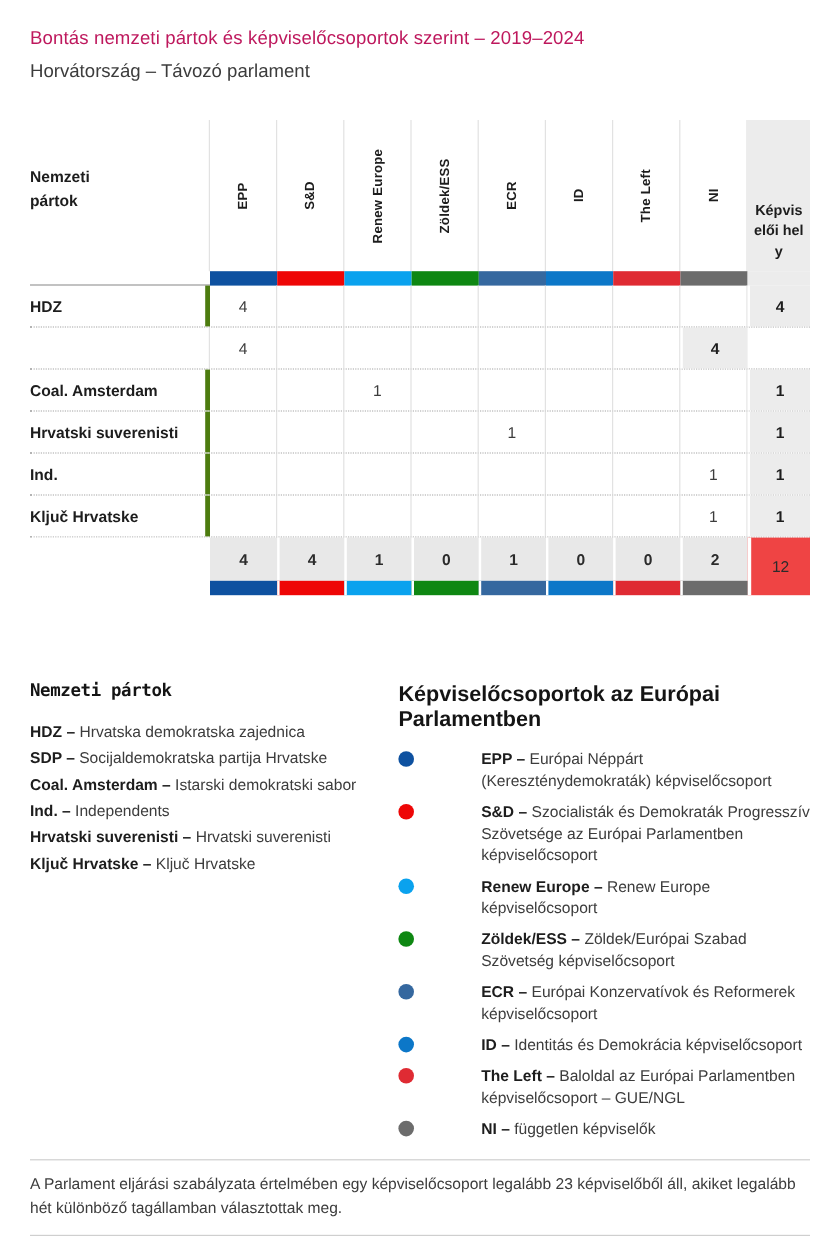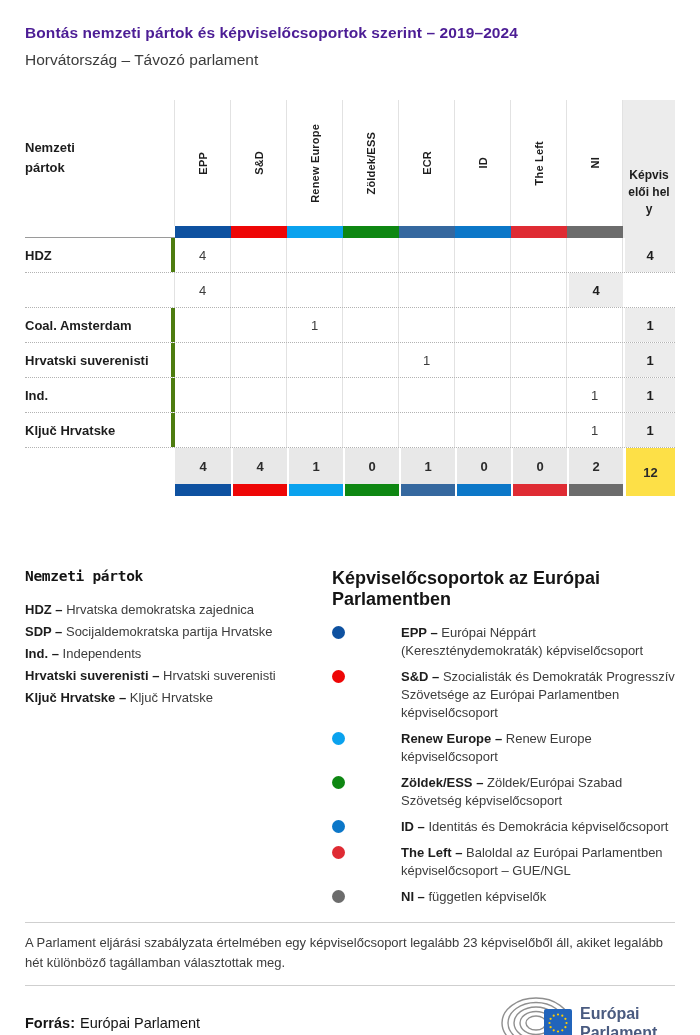--- a/index.html
+++ b/index.html
@@ -5,21 +5,21 @@
   * { margin:0; padding:0; box-sizing:border-box; }
   html,body { background:#fff; }
   body {
     width:700px; height:1035px; overflow:hidden;
     font-family:"Liberation Sans", sans-serif;
     color:#1d1d1d;
   }
   .page { padding:24px 25px 0; }
 
   
-  .title { font-size:15.5px; font-weight:bold; color:#4c1d95; letter-spacing:.1px; }
+  .title { font-size:15.5px; font-weight:normal; color:#be185d; letter-spacing:.1px; }
   .subtitle { font-size:15.5px; font-weight:normal; color:#3c3c3c; margin-top:9px; }
 
   
   .tbl { margin-top:31px; width:650px; }
   .grid-row {
     display:grid;
     grid-template-columns:150px repeat(8,56px) 52px;
   }
   .hdr-row { height:126px; }
   .hdr-cell {
@@ -74,22 +74,22 @@
   .tot-val {
     grid-row:1;
     display:flex; align-items:center; justify-content:center;
     background:#e8e8e8; border-left:2px solid #fff;
     font-size:13px; font-weight:bold; color:#2b2b2b;
   }
   .tot-bar { grid-row:2; border-left:2px solid #fff; }
   .tot-seat {
     grid-row:1 / span 2; grid-column:10;
     display:flex; align-items:center; justify-content:center;
-    background:#fde047; border-left:3px solid #fff;
-    font-size:13px; font-weight:bold; color:#2b2b2b;
+    background:#ef4444; border-left:3px solid #fff;
+    font-size:13px; font-weight:normal; color:#2b2b2b;
   }
   .tot-val.first, .tot-bar.first { border-left:none; }
 
   
   .legends { display:flex; margin-top:72px; }
   .legend-parties { width:351px; }
   .legend-parties h3 {
     font-family:"DejaVu Sans Mono", monospace;
     font-size:14.5px; font-weight:bold; color:#141414; letter-spacing:-.3px;
   }
@@ -266,20 +266,21 @@
     </div>
   </div>
 
   <div class="legends">
 
     <div class="legend-parties">
       <h3>Nemzeti pártok</h3>
       <ul>
         <li><span class="b">HDZ –</span> <span>Hrvatska demokratska zajednica</span></li>
         <li><span class="b">SDP –</span> <span>Socijaldemokratska partija Hrvatske</span></li>
+        <li><span class="b">Coal. Amsterdam –</span> <span>Istarski demokratski sabor</span></li>
         <li><span class="b">Ind. –</span> <span>Independents</span></li>
         <li><span class="b">Hrvatski suverenisti –</span> <span>Hrvatski suverenisti</span></li>
         <li><span class="b">Ključ Hrvatske –</span> <span>Ključ Hrvatske</span></li>
       </ul>
     </div>
 
     <div class="legend-groups">
       <h3>Képviselőcsoportok az Európai Parlamentben</h3>
       <ul>
         <li>
@@ -290,20 +291,24 @@
           <span class="dot" style="background-color: rgb(238, 6, 6);"></span>
           <span class="txt"><span class="b">S&amp;D –</span> <span>Szocialisták és Demokraták Progresszív Szövetsége az Európai Parlamentben képviselőcsoport</span></span>
         </li>
         <li>
           <span class="dot" style="background-color: rgb(10, 162, 238);"></span>
           <span class="txt"><span class="b">Renew Europe –</span> <span>Renew Europe képviselőcsoport</span></span>
         </li>
         <li>
           <span class="dot" style="background-color: rgb(14, 135, 18);"></span>
           <span class="txt"><span class="b">Zöldek/ESS –</span> <span>Zöldek/Európai Szabad Szövetség képviselőcsoport</span></span>
+        </li>
+        <li>
+          <span class="dot" style="background-color: rgb(53, 104, 159);"></span>
+          <span class="txt"><span class="b">ECR –</span> <span>Európai Konzervatívok és Reformerek képviselőcsoport</span></span>
         </li>
         <li>
           <span class="dot" style="background-color: rgb(12, 119, 200);"></span>
           <span class="txt"><span class="b">ID –</span> <span>Identitás és Demokrácia képviselőcsoport</span></span>
         </li>
         <li>
           <span class="dot" style="background-color: rgb(223, 43, 51);"></span>
           <span class="txt"><span class="b">The Left –</span> <span>Baloldal az Európai Parlamentben képviselőcsoport – GUE/NGL</span></span>
         </li>
         <li>

